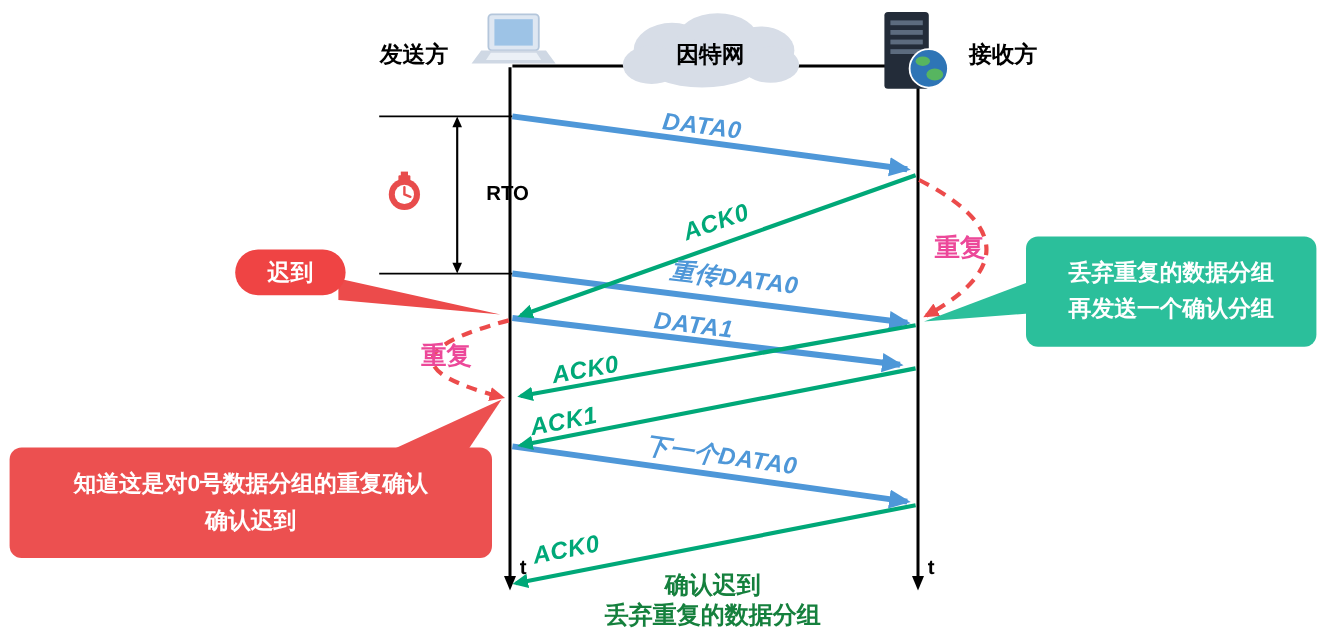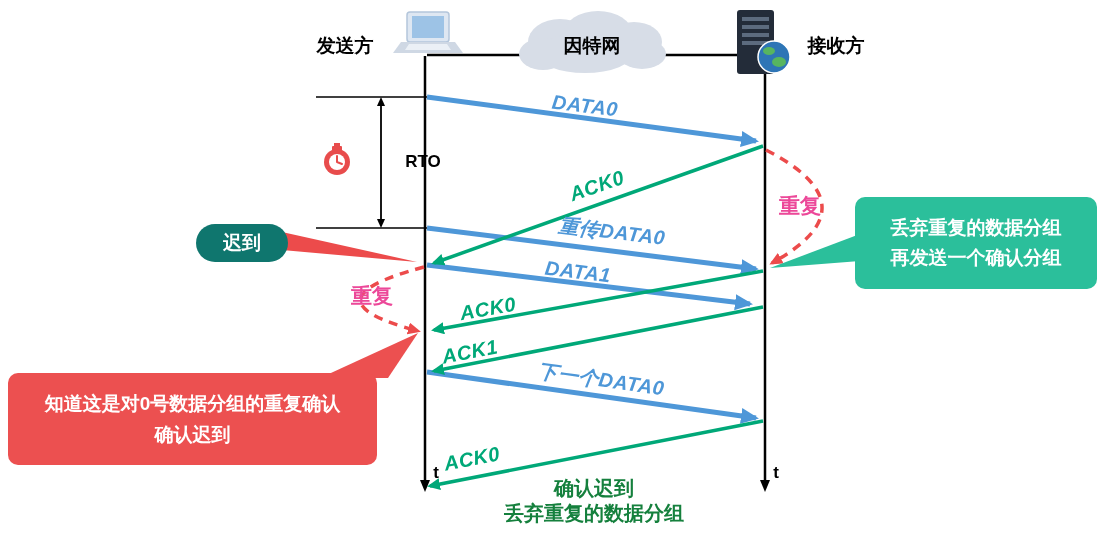--- a/index.html
+++ b/index.html
@@ -14,25 +14,25 @@
   .msg-blue{color:#4E97D8;}
   .msg-green{color:#00A878;}
   .dup{font-size:21px;font-weight:bold;color:#ec4899;}
   .t-label{font-size:17px;font-weight:bold;color:#000;}
   .rto-text{font-size:17px;font-weight:bold;color:#000;}
   .footer-text{font-size:20px;font-weight:bold;color:#15803d;}
   .bubble{
     position:absolute;color:#fff;font-weight:bold;display:flex;
     align-items:center;justify-content:center;text-align:center;flex-direction:column;
   }
-  #late-bubble{left:196px;top:224px;width:92px;height:38px;border-radius:19px;
-    background:#0f766e;font-size:19px;}
+  #late-bubble{left:196px;top:208px;width:92px;height:38px;border-radius:19px;
+    background:#ef4444;font-size:19px;}
   #receiver-note{left:855px;top:197px;width:242px;height:92px;border-radius:10px;
     background:#2BBF9B;font-size:19px;line-height:1.6;}
-  #sender-note{left:8px;top:373px;width:369px;height:92px;border-radius:10px;
+  #sender-note{left:8px;top:373px;width:402px;height:92px;border-radius:10px;
     background:#EC5050;font-size:19px;line-height:1.65;}
 </style>
 </head>
 <body>
 
 <div id="stage">
 
   <svg id="diagram-canvas" width="1100" height="534" viewBox="0 0 1100 534">
     <defs>
       <marker id="arrow-blue" markerUnits="userSpaceOnUse" markerWidth="20" markerHeight="17" refX="15" refY="8" orient="auto">

